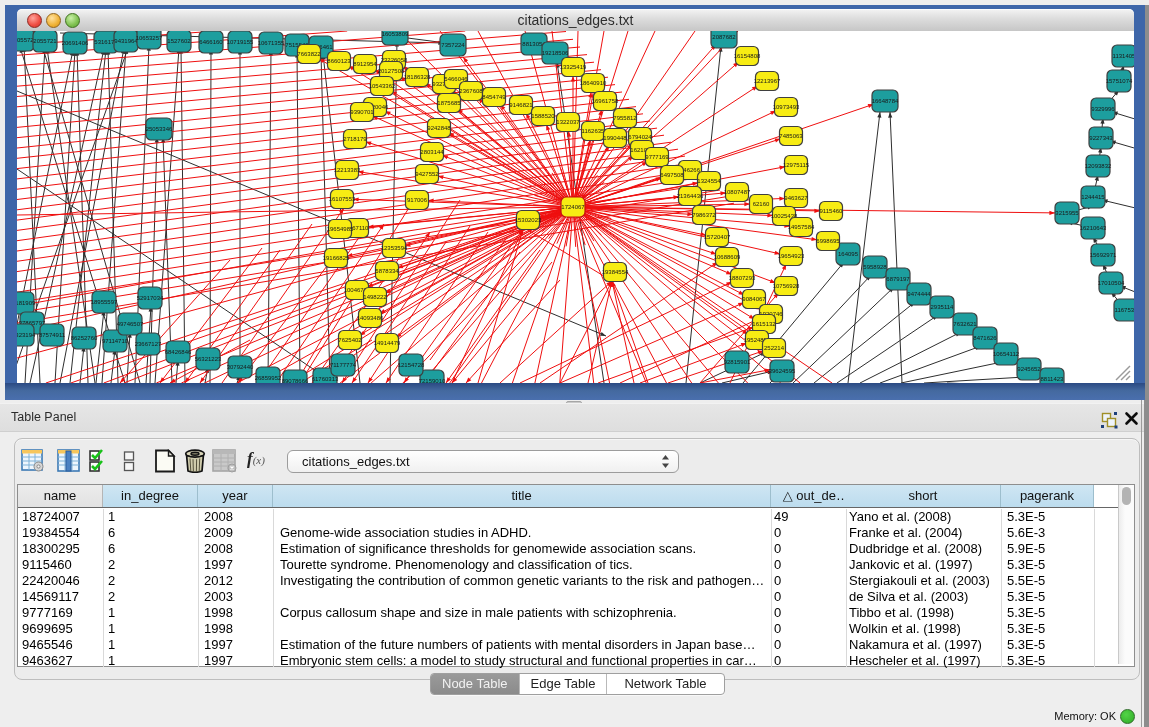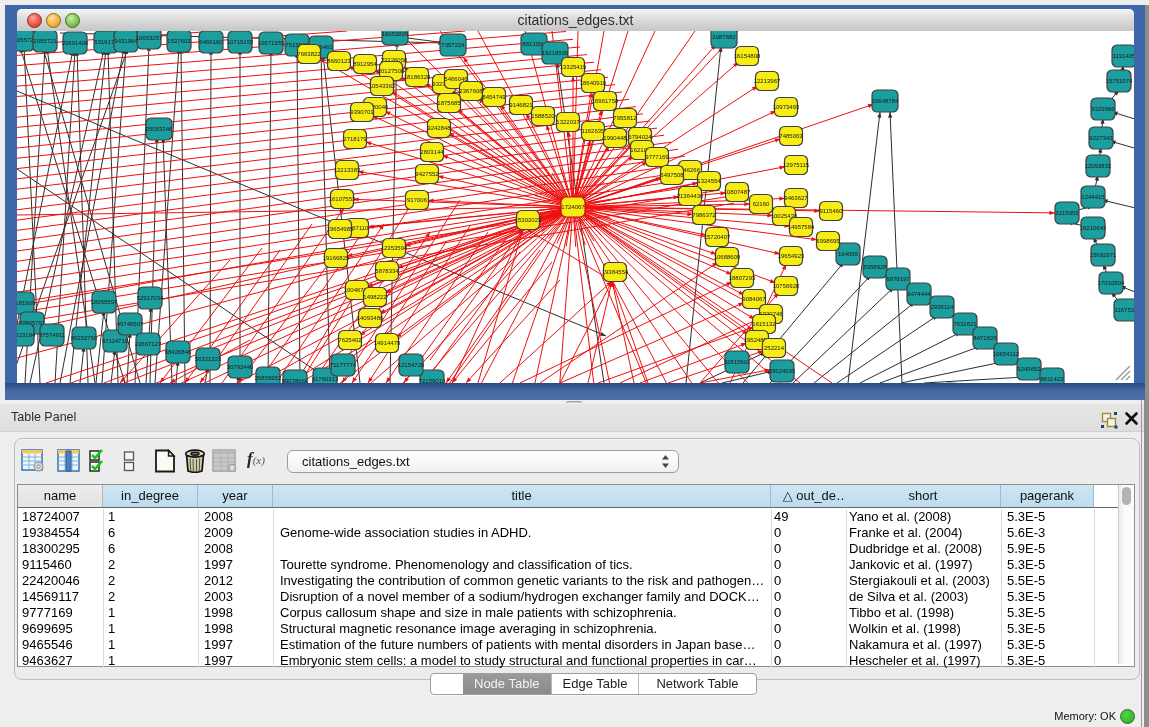--- a/index.html
+++ b/index.html
@@ -28,21 +28,21 @@
   #hrow{position:absolute;left:0;top:0;width:1104px;height:22px;border-bottom:1px solid #666;}
   .col{position:absolute;top:0;width:1px;height:158px;background:#d9d9d9;}
   #rows{position:absolute;left:0;top:24px;width:1104px;height:158px;font-size:13px;color:#000;}
   .r{position:absolute;height:16px;line-height:16px;white-space:nowrap;}
   
   #sb{position:absolute;right:0;top:0;width:15px;height:179px;background:linear-gradient(90deg,#ececec,#fbfbfb 40%,#fbfbfb);border-left:1px solid #c9c9c9;}
   #sbt{position:absolute;left:3px;top:2px;width:9px;height:18px;border-radius:5px;background:#b3b3b3;}
   
   #tabs{left:430px;top:273px;height:20px;border:1px solid #9f9f9f;border-radius:4px;background:#ffffff;overflow:hidden;box-shadow:0 1px 0 #f8f8f8;}
   .tab{float:left;height:20px;line-height:20px;font-size:13px;padding:0 11px;color:#222;border-right:1px solid #b9b9b9;}
-  .tabsel{background:linear-gradient(#9a9a9a,#8b8b8b);color:#f2f2f2;margin-left:32px;}
+  .tabsel{background:linear-gradient(#9a9a9a,#8b8b8b);color:#f2f2f2;}
   #mem{position:absolute;right:33px;top:310px;font-size:11px;color:#111;}
   #memdot{position:absolute;right:14px;top:309px;width:13px;height:13px;border-radius:50%;background:radial-gradient(circle at 40% 35%,#52d447,#2faa26);border:1px solid #2e6b28;}
   #redge1{left:1141px;top:400px;width:1px;height:327px;background:#9b9b9b;}
   #redge2{left:1144px;top:400px;width:5px;height:327px;background:#8d8d8d;}
   #redge0{left:1145px;top:5px;width:4px;height:395px;background:#8d8d8d;}
 </style>
 </head>
 <body>
   <div id="win" class="abs">
     <div id="winband" class="abs"></div>
@@ -923,20 +923,21 @@
           <span style="position:absolute;left:186px">2009</span>
           <span style="position:absolute;left:262px">Genome-wide association studies in ADHD.</span>
           <span style="position:absolute;left:756px">0</span>
           <span style="position:absolute;left:831px">Franke et al. (2004)</span>
           <span style="position:absolute;left:989px">5.6E-3</span>
         </div>
         <div class="r" style="top:32px;width:1104px">
           <span style="position:absolute;left:4px">18300295</span>
           <span style="position:absolute;left:90px">6</span>
           <span style="position:absolute;left:186px">2008</span>
+          <span style="position:absolute;left:262px">Estimation of significance thresholds for genomewide association scans.</span>
           <span style="position:absolute;left:756px">0</span>
           <span style="position:absolute;left:831px">Dudbridge et al. (2008)</span>
           <span style="position:absolute;left:989px">5.9E-5</span>
         </div>
         <div class="r" style="top:48px;width:1104px">
           <span style="position:absolute;left:4px">9115460</span>
           <span style="position:absolute;left:90px">2</span>
           <span style="position:absolute;left:186px">1997</span>
           <span style="position:absolute;left:262px">Tourette syndrome. Phenomenology and classification of tics.</span>
           <span style="position:absolute;left:756px">0</span>
@@ -949,39 +950,37 @@
           <span style="position:absolute;left:186px">2012</span>
           <span style="position:absolute;left:262px">Investigating the contribution of common genetic variants to the risk and pathogen…</span>
           <span style="position:absolute;left:756px">0</span>
           <span style="position:absolute;left:831px">Stergiakouli et al. (2003)</span>
           <span style="position:absolute;left:989px">5.5E-5</span>
         </div>
         <div class="r" style="top:80px;width:1104px">
           <span style="position:absolute;left:4px">14569117</span>
           <span style="position:absolute;left:90px">2</span>
           <span style="position:absolute;left:186px">2003</span>
-          <span style="position:absolute;left:262px">Disruption of a novel member of a sodium/hydrogen exchanger family and DOCK…</span>
           <span style="position:absolute;left:756px">0</span>
           <span style="position:absolute;left:831px">de Silva et al. (2003)</span>
           <span style="position:absolute;left:989px">5.3E-5</span>
         </div>
         <div class="r" style="top:96px;width:1104px">
           <span style="position:absolute;left:4px">9777169</span>
           <span style="position:absolute;left:90px">1</span>
           <span style="position:absolute;left:186px">1998</span>
           <span style="position:absolute;left:262px">Corpus callosum shape and size in male patients with schizophrenia.</span>
           <span style="position:absolute;left:756px">0</span>
           <span style="position:absolute;left:831px">Tibbo et al. (1998)</span>
           <span style="position:absolute;left:989px">5.3E-5</span>
         </div>
         <div class="r" style="top:112px;width:1104px">
           <span style="position:absolute;left:4px">9699695</span>
           <span style="position:absolute;left:90px">1</span>
           <span style="position:absolute;left:186px">1998</span>
-          <span style="position:absolute;left:262px">Structural magnetic resonance image averaging in schizophrenia.</span>
           <span style="position:absolute;left:756px">0</span>
           <span style="position:absolute;left:831px">Wolkin et al. (1998)</span>
           <span style="position:absolute;left:989px">5.3E-5</span>
         </div>
         <div class="r" style="top:128px;width:1104px">
           <span style="position:absolute;left:4px">9465546</span>
           <span style="position:absolute;left:90px">1</span>
           <span style="position:absolute;left:186px">1997</span>
           <span style="position:absolute;left:262px">Estimation of the future numbers of patients with mental disorders in Japan base…</span>
           <span style="position:absolute;left:756px">0</span>

